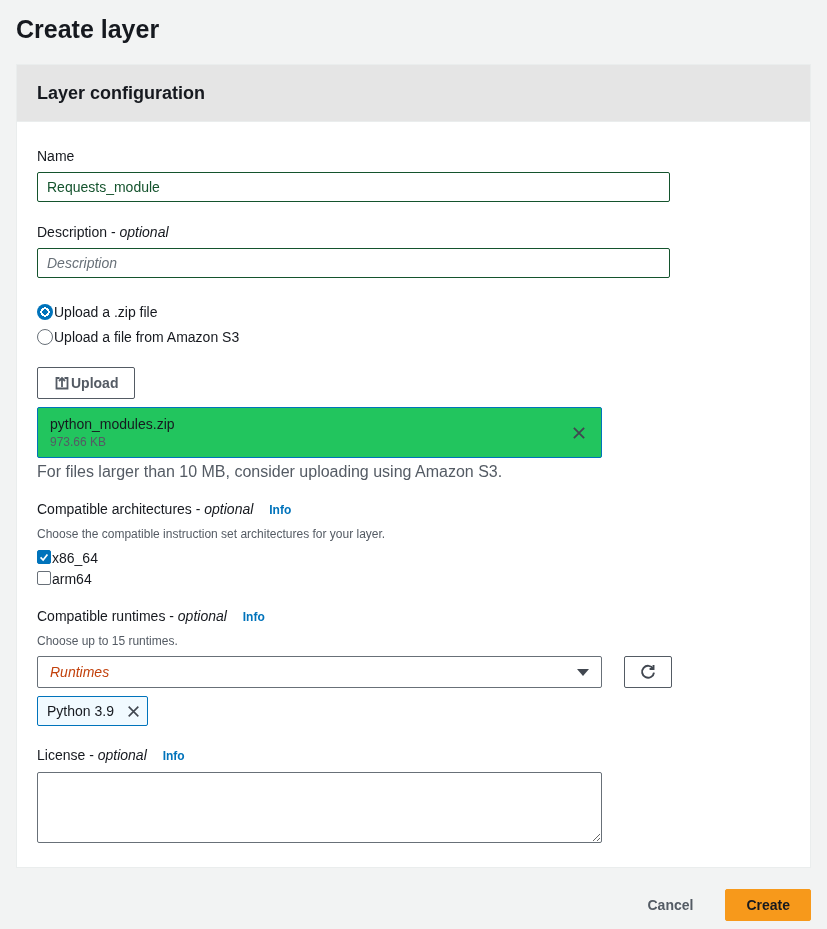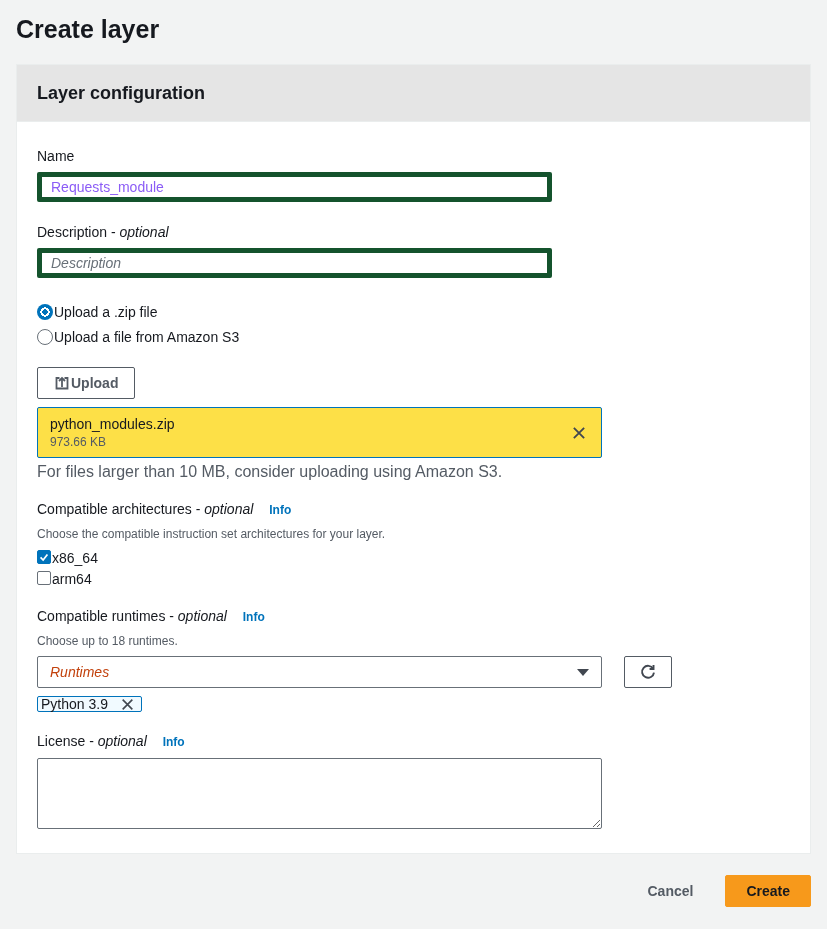--- a/index.html
+++ b/index.html
@@ -19,43 +19,43 @@
   }
   .card-header { background: #e5e5e5; border-bottom: 1px solid #eaeded; padding: 17px 20px; }
   .card-header h2 { margin: 0; font-size: 18px; font-weight: 700; line-height: 22px; }
   .card-body { padding: 24px 20px; }
 
   .label { font-size: 14px; line-height: 20px; margin-bottom: 6px; }
   .label em { font-style: italic; }
   .info-link { color: #0073bb; font-weight: 700; font-size: 12px; margin-left: 12px; text-decoration: none; cursor: pointer; }
 
   .text-input {
-    width: 515px; height: 30px; border: 5px solid #14532d; border-radius: 2px;
-    padding: 0 9px; font-size: 14px; color: #8b5cf6; font-family: inherit; background: #fff;
+    width: 633px; height: 30px; border: 1px solid #14532d; border-radius: 2px;
+    padding: 0 9px; font-size: 14px; color: #14532d; font-family: inherit; background: #fff;
   }
   .text-input::placeholder { color: #687078; font-style: italic; }
   .field-name { margin-bottom: 20px; }
   .field-desc { margin-bottom: 26px; }
 
   .radio-group { margin: 0 0 22px 0; }
   .radio-row { display: flex; align-items: center; gap: 1px; margin-bottom: 9px; cursor: pointer; }
   .radio { width: 16px; height: 16px; border-radius: 50%; border: 1px solid #687078; background: #fff; flex: none; }
   .radio.checked {
     border: none;
     background: radial-gradient(circle, #0073bb 0 2.6px, #fff 2.6px 4.6px, #0073bb 4.6px 8px);
   }
 
   .btn-secondary {
     display: inline-flex; align-items: center; gap: 1px; height: 32px; padding: 0 16px;
     background: #fff; border: 1px solid #545b64; border-radius: 2px;
     font-family: inherit; font-weight: 700; font-size: 14px; color: #545b64; cursor: pointer;
   }
 
   .file-chip {
-    width: 565px; margin-top: 8px; background: #fde047; border: 1px solid #0073bb; border-radius: 2px;
+    width: 565px; margin-top: 8px; background: #22c55e; border: 1px solid #0073bb; border-radius: 2px;
     padding: 6px 12px; display: flex; justify-content: space-between; align-items: center;
   }
   .file-name { font-size: 14px; line-height: 20px; color: #16191f; }
   .file-size { font-size: 12px; line-height: 17px; color: #545b64; }
   .icon-btn { background: none; border: none; padding: 2px; cursor: pointer; display: flex; align-items: center; }
 
   .hint { font-size: 16px; color: #545b64; margin-top: 6px; line-height: 16px; }
 
   .section { margin-top: 19px; }
   .section-desc { font-size: 12px; color: #545b64; line-height: 16px; margin-top: 2px; }
@@ -72,21 +72,21 @@
     display: flex; align-items: center; justify-content: space-between; padding: 0 12px; cursor: pointer;
   }
   .select .ph { font-style: italic; color: #c2410c; font-size: 14px; }
   .caret { width: 0; height: 0; border-left: 6px solid transparent; border-right: 6px solid transparent; border-top: 7px solid #414750; }
   .btn-refresh {
     width: 48px; height: 32px; background: #fff; border: 1px solid #545b64; border-radius: 2px;
     display: flex; align-items: center; justify-content: center; cursor: pointer;
   }
 
   .token {
-    display: inline-flex; align-items: center; gap: 10px; margin-top: 8px; height: 16px; padding: 0 4px 0 3px;
+    display: inline-flex; align-items: center; gap: 10px; margin-top: 8px; height: 30px; padding: 0 4px 0 9px;
     background: #f1faff; border: 1px solid #0073bb; border-radius: 2px; font-size: 14px; color: #16191f;
   }
 
   .license-textarea {
     display: block; width: 565px; height: 71px; margin-top: 6px; border: 1px solid #687078; border-radius: 2px;
     resize: vertical; font-family: inherit; font-size: 14px; padding: 6px 9px; background: #fff;
   }
 
   .footer { display: flex; justify-content: flex-end; align-items: center; gap: 26px; margin: 21px 16px 0 0; }
   .btn-link { background: none; border: none; color: #545b64; font-weight: 700; font-size: 14px; font-family: inherit; cursor: pointer; }
@@ -176,21 +176,21 @@
         </div>
       </div>
     </div>
 
     <div class="section">
       <div class="label">
         <span>Compatible runtimes -</span>
         <em>optional</em>
         <a class="info-link">Info</a>
       </div>
-      <div class="section-desc">Choose up to 18 runtimes.</div>
+      <div class="section-desc">Choose up to 15 runtimes.</div>
       <div class="select-row">
         <div class="select">
           <span class="ph">Runtimes</span>
           <span class="caret"></span>
         </div>
         <button class="btn-refresh">
           <svg width="18" height="18" viewBox="0 0 16 16">
             <g fill="none" stroke="#414750" stroke-width="1.7">
               <path d="M12.6 5.1 A5.3 5.3 0 1 0 13.3 8.5"></path>
               <path d="M12.9 1.8 L12.9 5.3 L9.4 5.3"></path>

